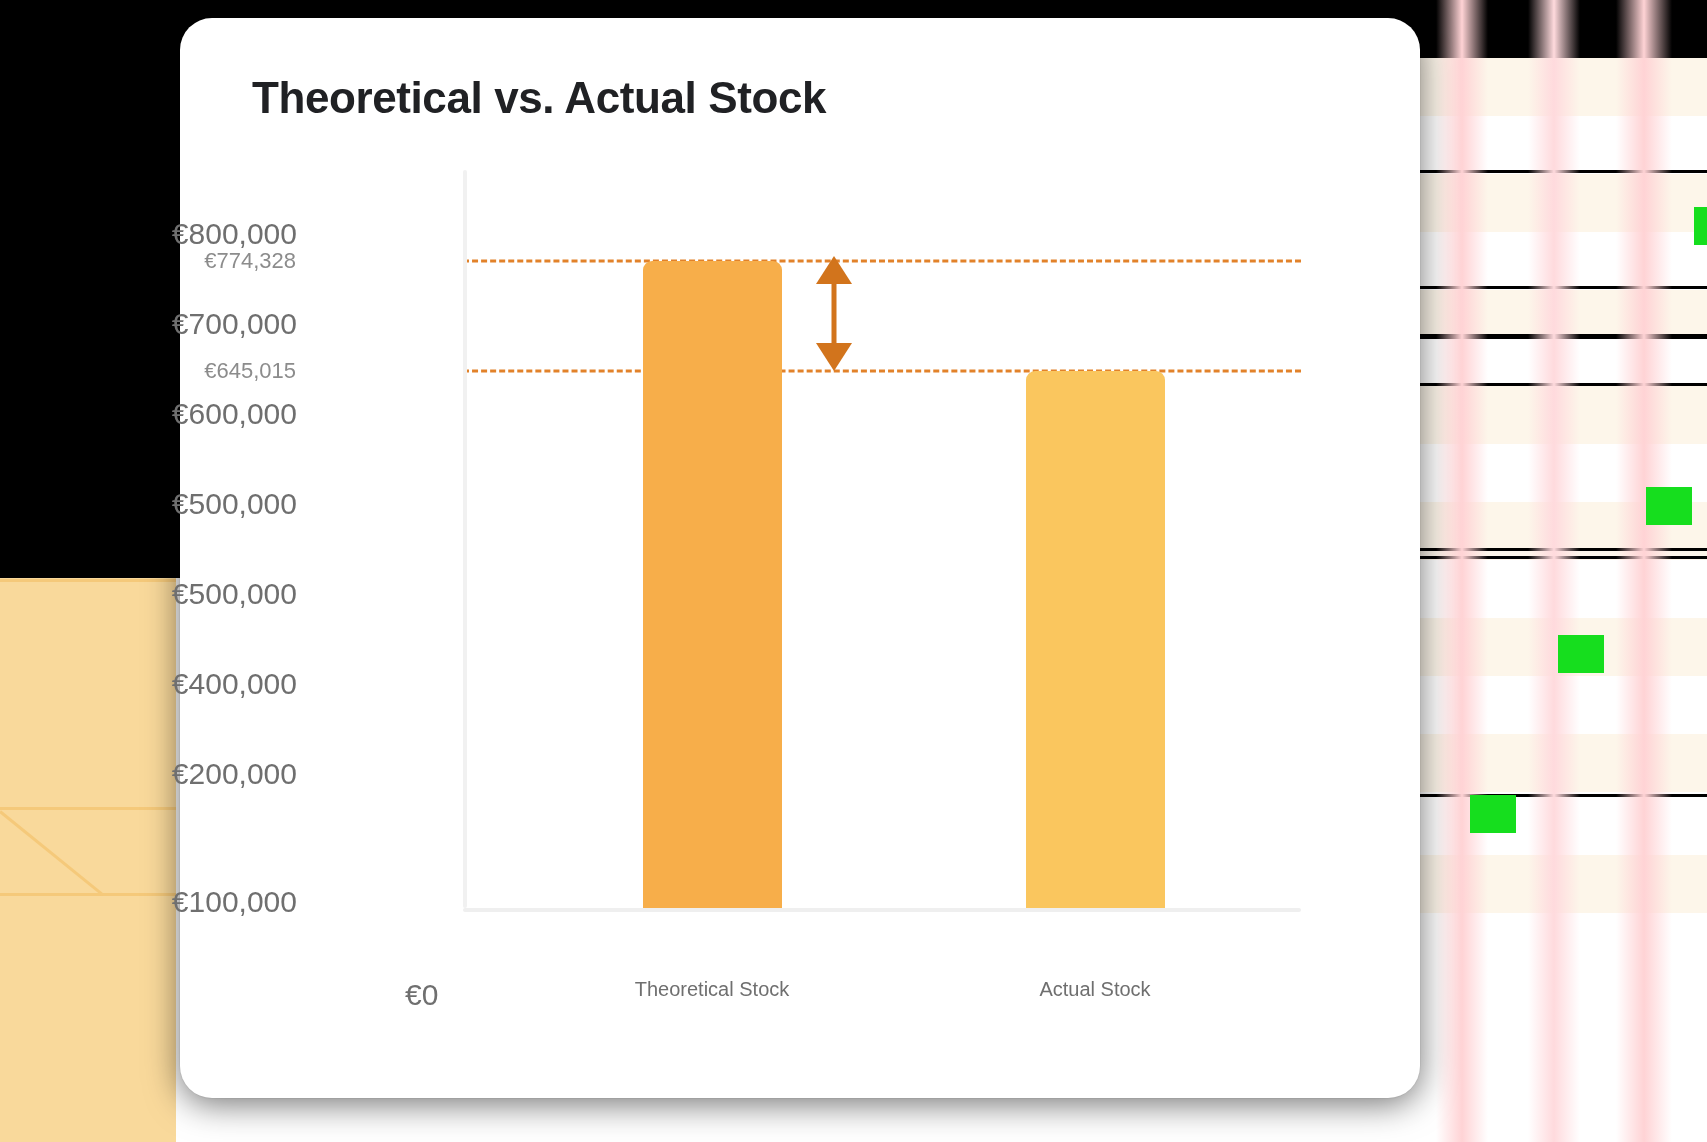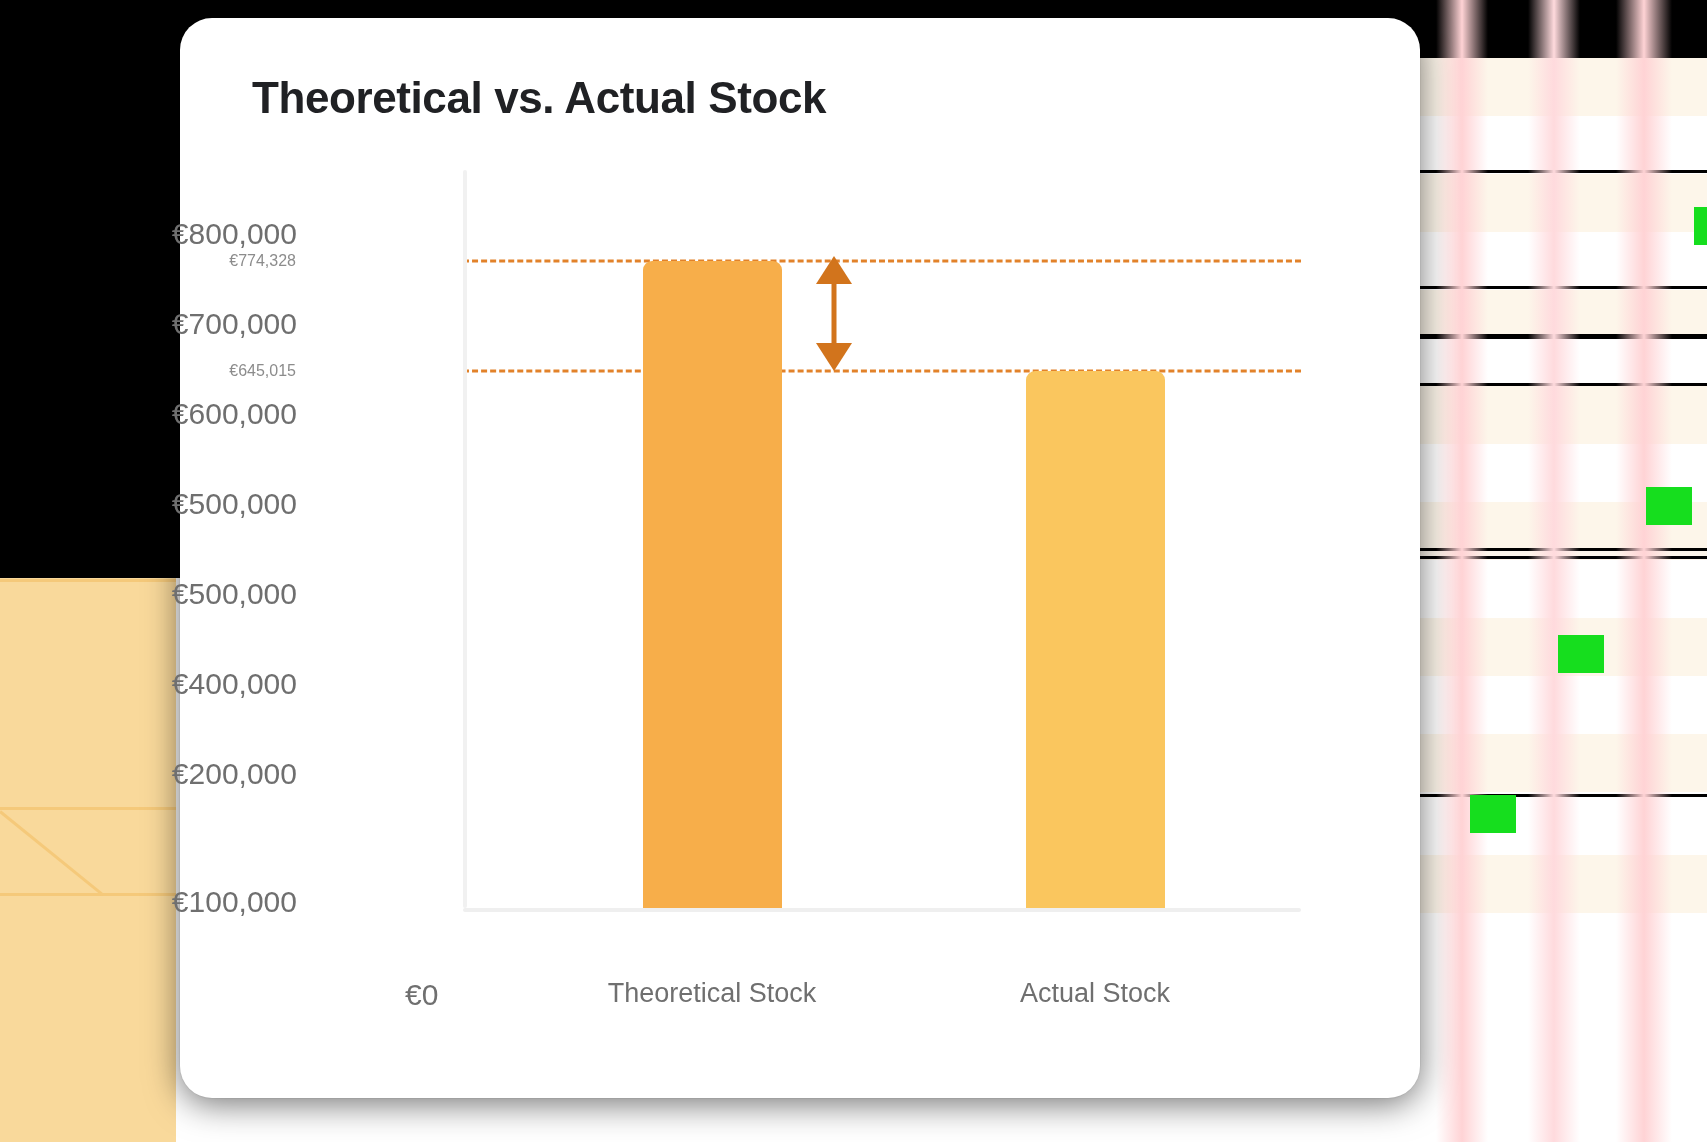--- a/index.html
+++ b/index.html
@@ -61,34 +61,34 @@
   }
 
   
   .refline{
     position:absolute;left:283px;width:838px;height:0;
     border-top:3px dashed #e2822a;
     transform:translateY(-50%);
   }
   .reflabel{
     position:absolute;right:1124px;
-    font-size:16px;color:#8c8c8c;white-space:nowrap;
+    font-size:22px;color:#8c8c8c;white-space:nowrap;
     transform:translateY(-50%);
     margin-left:17px;
   }
 
   
   .bar{
     position:absolute;bottom:0;border-radius:9px 9px 0 0;
   }
 
   
   .xlabel{
     position:absolute;top:960px;
-    font-size:27px;color:#6f6f6f;white-space:nowrap;
+    font-size:20px;color:#6f6f6f;white-space:nowrap;
     text-align:center;transform:translateX(-50%);
   }
 
   
   #gap-arrow{position:absolute;}
   .arrow-shaft{position:absolute;left:50%;transform:translateX(-50%);width:5px;background:#d2741c;}
   .arrow-head{position:absolute;left:50%;transform:translateX(-50%);width:0;height:0;}
   .arrow-head.up{border-left:18px solid transparent;border-right:18px solid transparent;border-bottom:28px solid #d2741c;top:0;}
   .arrow-head.down{border-left:18px solid transparent;border-right:18px solid transparent;border-top:28px solid #d2741c;bottom:0;}
 </style>

